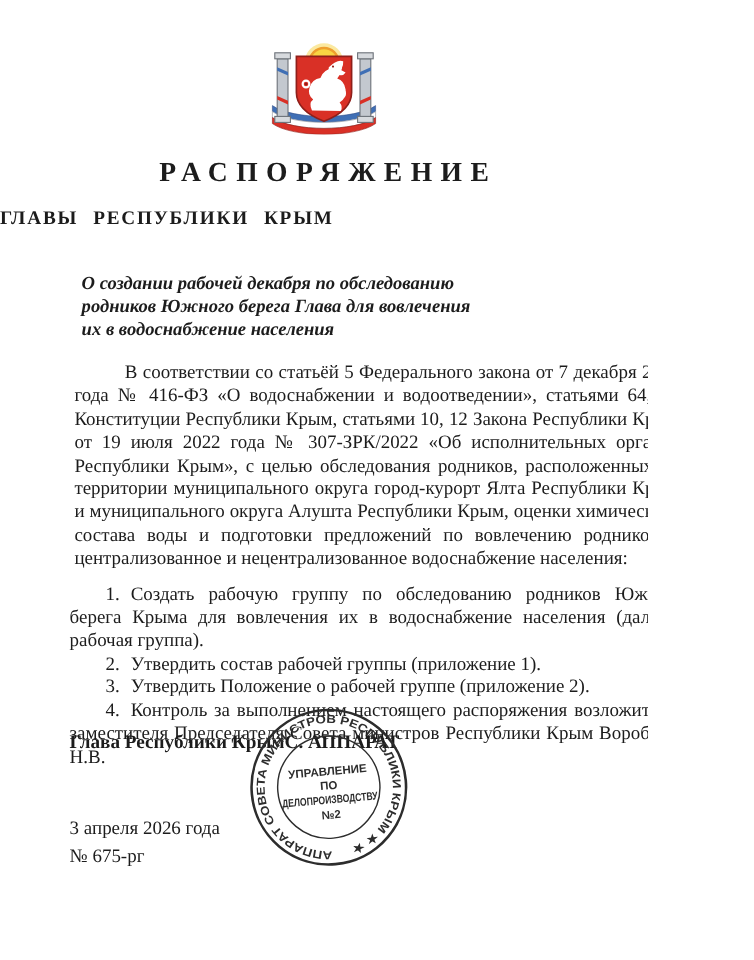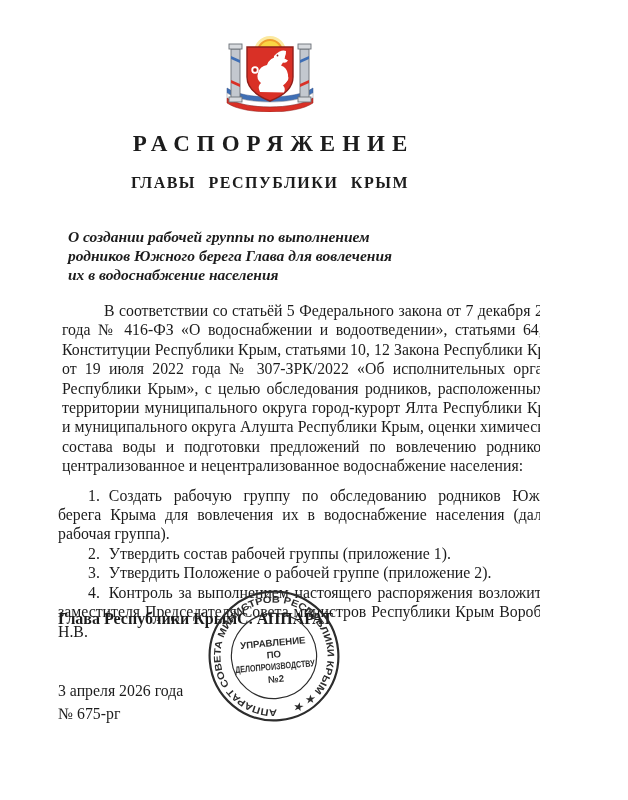--- a/index.html
+++ b/index.html
@@ -22,21 +22,20 @@
     top: 131px; left: 0; right: 0;
     text-align: center;
     font-size: 23px;
     font-weight: bold;
     letter-spacing: 7px;
     text-indent: 7px; 
   }
   .title-sub {
     position: absolute;
     top: 174px; left: 0; right: 0;
-    text-align: center;
     font-size: 16px;
     font-weight: bold;
     letter-spacing: 1.5px;
     word-spacing: 7px;
   }
   .subject {
     position: absolute;
     top: 227px; left: 68px;
     font-size: 15.5px;
     font-weight: bold;
@@ -127,21 +126,21 @@
         <circle cx="31" cy="36" r="1.1" fill="#8f1f1a"></circle>
         <circle cx="53.5" cy="21.5" r="0.9" fill="#8f1f1a"></circle>
       </g>
     </svg>
   </div>
 
   <div class="title-main">РАСПОРЯЖЕНИЕ</div>
   <div class="title-sub">ГЛАВЫ  РЕСПУБЛИКИ  КРЫМ</div>
 
   <div class="subject">
-    <div>О создании рабочей группы по выполнением</div>
+    <div>О создании рабочей декабря по обследованию</div>
     <div>родников Южного берега Глава для вовлечения</div>
     <div>их в водоснабжение населения</div>
   </div>
 
   <div class="bodytext">
     <p class="para">В соответствии со статьёй 5 Федерального закона от 7 декабря 2011 года № 416-ФЗ «О водоснабжении и водоотведении», статьями 64, 65 Конституции Республики Крым, статьями 10, 12 Закона Республики Крым от 19 июля 2022 года № 307-ЗРК/2022 «Об исполнительных органах Республики Крым», с целью обследования родников, расположенных на территории муниципального округа город-курорт Ялта Республики Крым и муниципального округа Алушта Республики Крым, оценки химического состава воды и подготовки предложений по вовлечению родников в централизованное и нецентрализованное водоснабжение населения:</p>
     <div class="items">
       <p class="ol-item"><span class="num">1.</span><span>Создать рабочую группу по обследованию родников Южного берега Крыма для вовлечения их в водоснабжение населения (далее - рабочая группа).</span></p>
       <p class="ol-item"><span class="num">2.</span><span>Утвердить состав рабочей группы (приложение 1).</span></p>
       <p class="ol-item"><span class="num">3.</span><span>Утвердить Положение о рабочей группе (приложение 2).</span></p>

